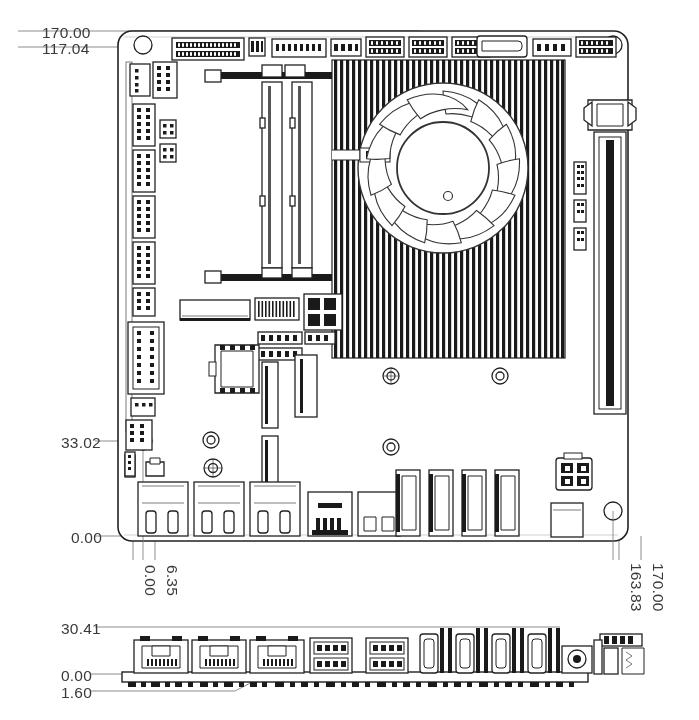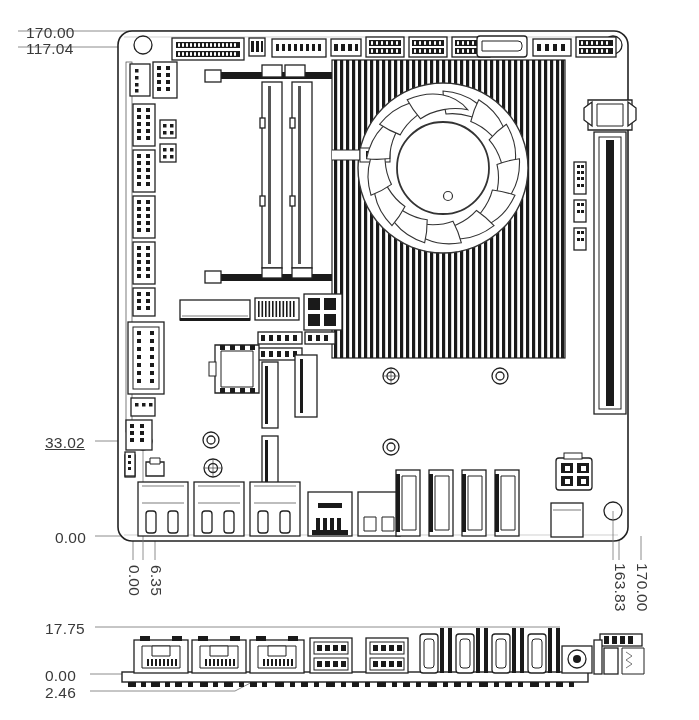--- a/index.html
+++ b/index.html
@@ -1,21 +1,21 @@
 <!DOCTYPE html>
 <html><head>
 <meta charset="utf-8">
 <style>
   html,body{margin:0;padding:0;background:#ffffff;}
   body{width:699px;height:720px;overflow:hidden;
        font-family:"Liberation Sans", sans-serif;color:#3a3a3a;}
   #stage{position:relative;width:699px;height:720px;}
   svg#drawing{position:absolute;left:0;top:0;width:699px;height:720px;}
   .dimtxt{font-family:"Liberation Sans",sans-serif;font-size:15.5px;fill:#4a4a4a;
-          letter-spacing:.2px;}
+          letter-spacing:.2px;margin-left:16px;}
   .dimtxt.rot{writing-mode:vertical-rl;}
   .lead{stroke:#8c8c8c;stroke-width:1;fill:none;}
   .outline{stroke:#222;stroke-width:1.6;fill:#fff;}
   .thin{stroke:#222;stroke-width:1;fill:#fff;}
   .thin2{stroke:#222;stroke-width:1.3;fill:#fff;}
   .hair{stroke:#444;stroke-width:.7;fill:none;}
   .fill-d{fill:#1a1a1a;stroke:none;}
   .fill-m{fill:#555;stroke:none;}
   .center{stroke:#777;stroke-width:.8;fill:none;}
 </style>
@@ -919,21 +919,21 @@
 
   </svg>
 
   <div>
     <div style="position:absolute;left:26px;top:24px;">
       <span class="dimtxt">170.00</span>
     </div>
     <div style="position:absolute;left:26px;top:40px;">
       <span class="dimtxt">117.04</span>
     </div>
-    <div style="position:absolute;left:45px;top:434px;text-decoration:underline;">
+    <div style="position:absolute;left:45px;top:434px;">
       <span class="dimtxt">33.02</span>
     </div>
     <div style="position:absolute;left:55px;top:529px;">
       <span class="dimtxt">0.00</span>
     </div>
 
     <div style="position:absolute;left:125px;top:565px;">
       <span class="dimtxt rot">0.00</span>
     </div>
     <div style="position:absolute;left:147px;top:565px;">
@@ -941,23 +941,23 @@
     </div>
 
     <div style="position:absolute;left:611px;top:563px;">
       <span class="dimtxt rot">163.83</span>
     </div>
     <div style="position:absolute;left:633px;top:563px;">
       <span class="dimtxt rot">170.00</span>
     </div>
 
     <div style="position:absolute;left:45px;top:620px;">
-      <span class="dimtxt">17.75</span>
+      <span class="dimtxt">30.41</span>
     </div>
     <div style="position:absolute;left:45px;top:667px;">
       <span class="dimtxt">0.00</span>
     </div>
     <div style="position:absolute;left:45px;top:684px;">
-      <span class="dimtxt">2.46</span>
+      <span class="dimtxt">1.60</span>
     </div>
   </div>
 
 </div>
 
 </body></html>

